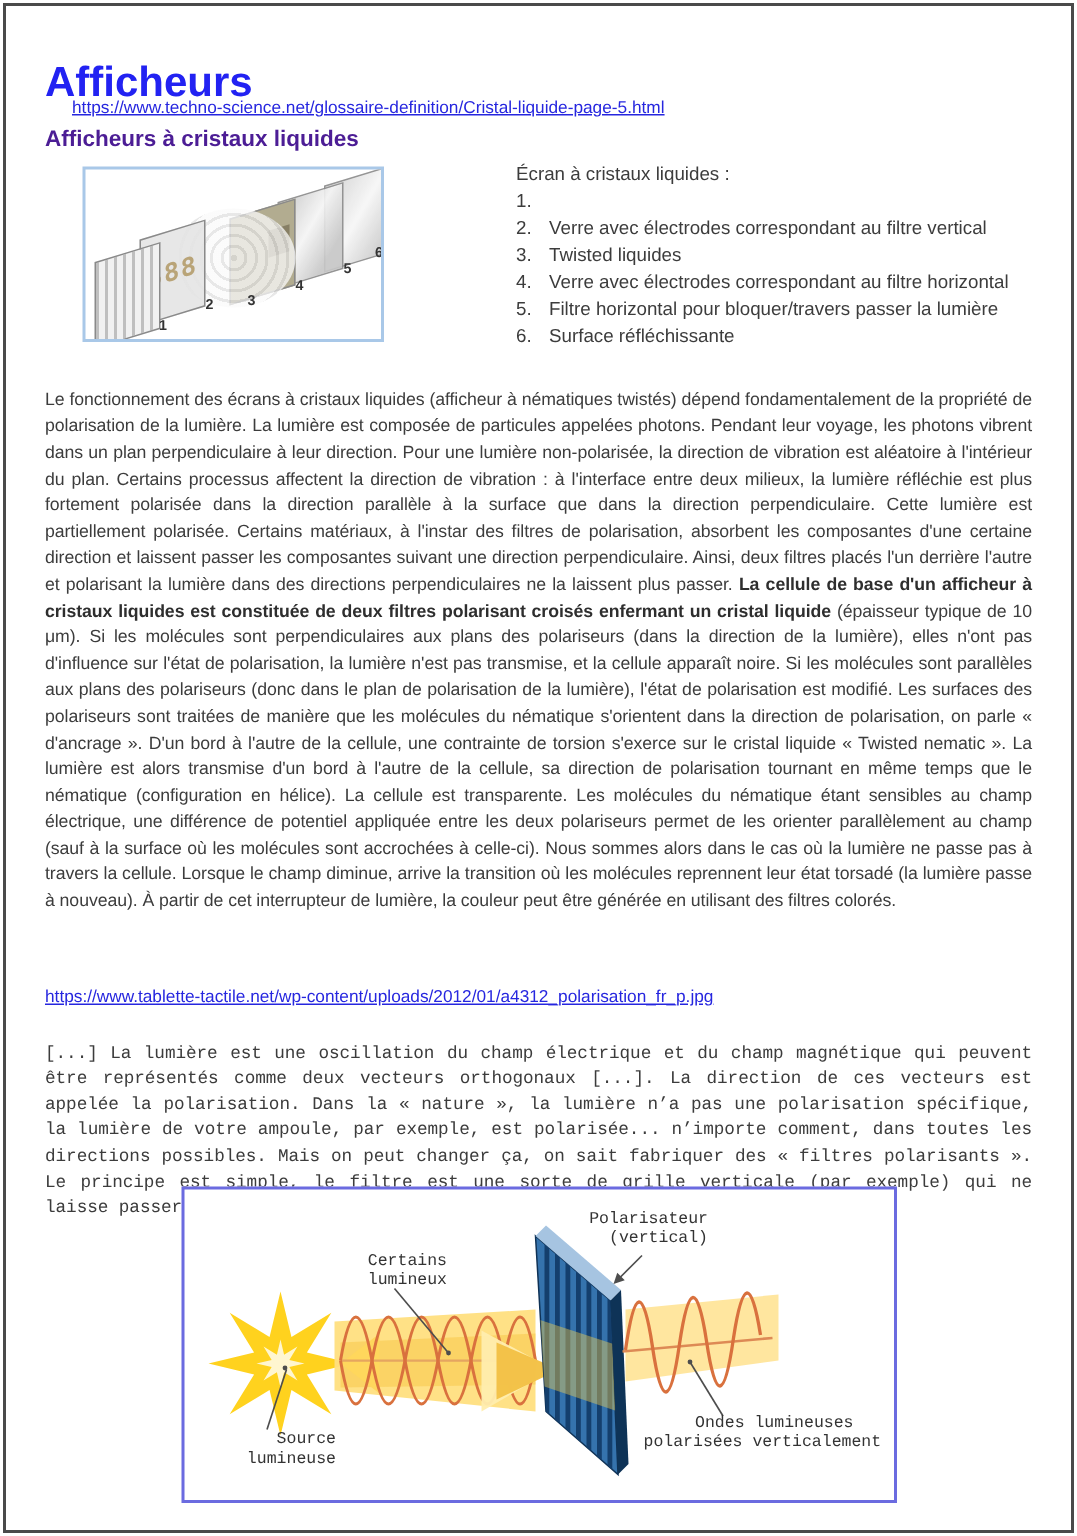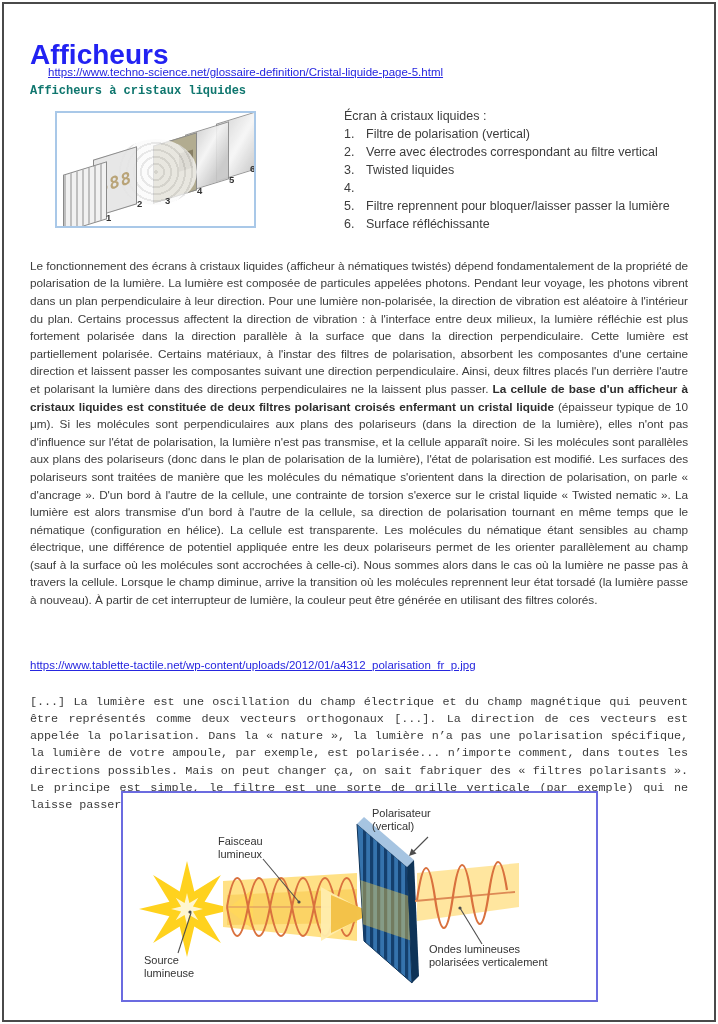--- a/index.html
+++ b/index.html
@@ -6,21 +6,21 @@
   body{
     width:718px;height:1024px;position:relative;background:#ffffff;
     font-family:"Liberation Sans",sans-serif;color:#3c3c3c;overflow:hidden;
   }
   .page-frame{position:absolute;inset:2px;border:2px solid #4a4a4a;pointer-events:none;}
 
   .doc-title{position:absolute;left:30px;top:20px;font-size:28px;font-weight:bold;color:#2222f2;}
   .src-link{position:absolute;left:30px;font-size:11.5px;color:#2626df;text-decoration:underline;white-space:nowrap;}
   .link1{top:66px;padding-left:18px;}
   .link2{top:659px;}
-  .section-heading{position:absolute;left:30px;top:84px;font-size:12px;font-weight:bold;color:#0f766e;font-family:Liberation Mono, monospace;}
+  .section-heading{position:absolute;left:30px;top:84px;font-size:15px;font-weight:bold;color:#4c1d95;}
 
   
   .fig1{position:absolute;left:55px;top:111px;width:201px;height:117px;border:2px solid #a9c8e8;background:#fff;overflow:hidden;box-sizing:border-box;}
   .layer{position:absolute;width:42px;height:56px;border:1px solid #8a8a8a;transform:skewY(-17deg);}
   .layer1{left:6px;top:55px;z-index:60;background:repeating-linear-gradient(90deg,#bfbfbf 0 2px,#f1f1f1 2px 6px);}
   .layer2{left:36px;top:40px;z-index:50;background:rgba(228,228,228,.88);display:flex;align-items:center;justify-content:center;}
   .layer4{left:96px;top:26px;z-index:40;background:#b2ac90;}
   .layer5{left:128px;top:15px;z-index:30;background:linear-gradient(125deg,#cfcfcf 10%,#f4f4f4 45%,#c7c7c7 80%);opacity:.9;}
   .layer6{left:159px;top:4px;z-index:20;background:linear-gradient(125deg,#d4d4d4 5%,#f6f6f6 50%,#cccccc 90%);opacity:.9;}
   .patch{position:absolute;right:3px;top:15px;width:14px;height:18px;background:rgba(82,74,48,.45);}
@@ -39,21 +39,21 @@
   
   .para{position:absolute;left:30px;width:658px;font-size:11.8px;line-height:17.6px;
         text-align:justify;color:#3c3c3c;letter-spacing:-0.05px;}
   .para1{top:246px;}
   .para2{top:682px;line-height:17.2px;font-family:Liberation Mono, monospace;}
   .bold-run{font-weight:bold;color:#2e2e2e;}
 
   
   .fig2{position:absolute;left:121px;top:791px;width:477px;height:211px;border:2px solid #6b6be0;background:#fff;box-sizing:border-box;overflow:hidden;}
   .fig2 svg{position:absolute;left:0;top:0;}
-  .dlabel{position:absolute;font-size:11px;line-height:13px;color:#333;text-align:left;white-space:nowrap;}
+  .dlabel{position:absolute;font-size:11px;line-height:13px;color:#333;text-align:right;white-space:nowrap;font-family:Liberation Mono, monospace;}
   .lab-faisceau{left:95px;top:42px;width:80px;}
   .lab-polar{left:249px;top:14px;width:100px;}
   .lab-source{left:21px;top:161px;width:80px;}
   .lab-ondes{left:306px;top:150px;width:140px;}
 </style>
 </head>
 <body>
 
 <div class="page-frame"></div>
 
@@ -79,36 +79,36 @@
   <span class="lnum n3">3</span>
   <span class="lnum n4">4</span>
   <span class="lnum n5">5</span>
   <span class="lnum n6">6</span>
 </div>
 
 <div class="fig1-caption">
   <div>Écran à cristaux liquides :</div>
   <div class="cap-item">
     <span class="cap-num">1.</span>
-    <span>Filtre de polarisation (vertical)</span>
   </div>
   <div class="cap-item">
     <span class="cap-num">2.</span>
     <span>Verre avec électrodes correspondant au filtre vertical</span>
   </div>
   <div class="cap-item">
     <span class="cap-num">3.</span>
     <span>Twisted liquides</span>
   </div>
   <div class="cap-item">
     <span class="cap-num">4.</span>
+    <span>Verre avec électrodes correspondant au filtre horizontal</span>
   </div>
   <div class="cap-item">
     <span class="cap-num">5.</span>
-    <span>Filtre reprennent pour bloquer/laisser passer la lumière</span>
+    <span>Filtre horizontal pour bloquer/travers passer la lumière</span>
   </div>
   <div class="cap-item">
     <span class="cap-num">6.</span>
     <span>Surface réfléchissante</span>
   </div>
 </div>
 
 <p class="para para1"><span>Le fonctionnement des écrans à cristaux liquides (afficheur à nématiques twistés) dépend fondamentalement de la propriété de polarisation de la lumière. La lumière est composée de particules appelées photons. Pendant leur voyage, les photons vibrent dans un plan perpendiculaire à leur direction. Pour une lumière non-polarisée, la direction de vibration est aléatoire à l'intérieur du plan. Certains processus affectent la direction de vibration : à l'interface entre deux milieux, la lumière réfléchie est plus fortement polarisée dans la direction parallèle à la surface que dans la direction perpendiculaire. Cette lumière est partiellement polarisée. Certains matériaux, à l'instar des filtres de polarisation, absorbent les composantes d'une certaine direction et laissent passer les composantes suivant une direction perpendiculaire. Ainsi, deux filtres placés l'un derrière l'autre et polarisant la lumière dans des directions perpendiculaires ne la laissent plus passer. </span><span class="bold-run">La cellule de base d'un afficheur à cristaux liquides est constituée de deux filtres polarisant croisés enfermant un cristal liquide</span><span> (épaisseur typique de 10 μm). Si les molécules sont perpendiculaires aux plans des polariseurs (dans la direction de la lumière), elles n'ont pas d'influence sur l'état de polarisation, la lumière n'est pas transmise, et la cellule apparaît noire. Si les molécules sont parallèles aux plans des polariseurs (donc dans le plan de polarisation de la lumière), l'état de polarisation est modifié. Les surfaces des polariseurs sont traitées de manière que les molécules du nématique s'orientent dans la direction de polarisation, on parle « d'ancrage ». D'un bord à l'autre de la cellule, une contrainte de torsion s'exerce sur le cristal liquide « Twisted nematic ». La lumière est alors transmise d'un bord à l'autre de la cellule, sa direction de polarisation tournant en même temps que le nématique (configuration en hélice). La cellule est transparente. Les molécules du nématique étant sensibles au champ électrique, une différence de potentiel appliquée entre les deux polariseurs permet de les orienter parallèlement au champ (sauf à la surface où les molécules sont accrochées à celle-ci). Nous sommes alors dans le cas où la lumière ne passe pas à travers la cellule. Lorsque le champ diminue, arrive la transition où les molécules reprennent leur état torsadé (la lumière passe à nouveau). À partir de cet interrupteur de lumière, la couleur peut être générée en utilisant des filtres colorés.</span></p>
 
 <a class="src-link link2" href="#">https://www.tablette-tactile.net/wp-content/uploads/2012/01/a4312_polarisation_fr_p.jpg</a>
@@ -174,21 +174,21 @@
       <path d="M55,160 L68,120" fill="none"></path>
       <circle cx="67" cy="119" r="1.6" fill="#4d4d4d" stroke="none"></circle>
       <path d="M359,151 L337,115" fill="none"></path>
       <circle cx="337" cy="115" r="1.6" fill="#4d4d4d" stroke="none"></circle>
       <path d="M305,44 L289,60" fill="none"></path>
       <polygon points="286,63 293.5,60.5 288.5,55.5" fill="#4d4d4d" stroke="none"></polygon>
     </g>
   </svg>
 
   <div class="dlabel lab-faisceau">
-    <div>Faisceau</div>
+    <div>Certains</div>
     <div>lumineux</div>
   </div>
   <div class="dlabel lab-polar">
     <div>Polarisateur</div>
     <div>(vertical)</div>
   </div>
   <div class="dlabel lab-source">
     <div>Source</div>
     <div>lumineuse</div>
   </div>

